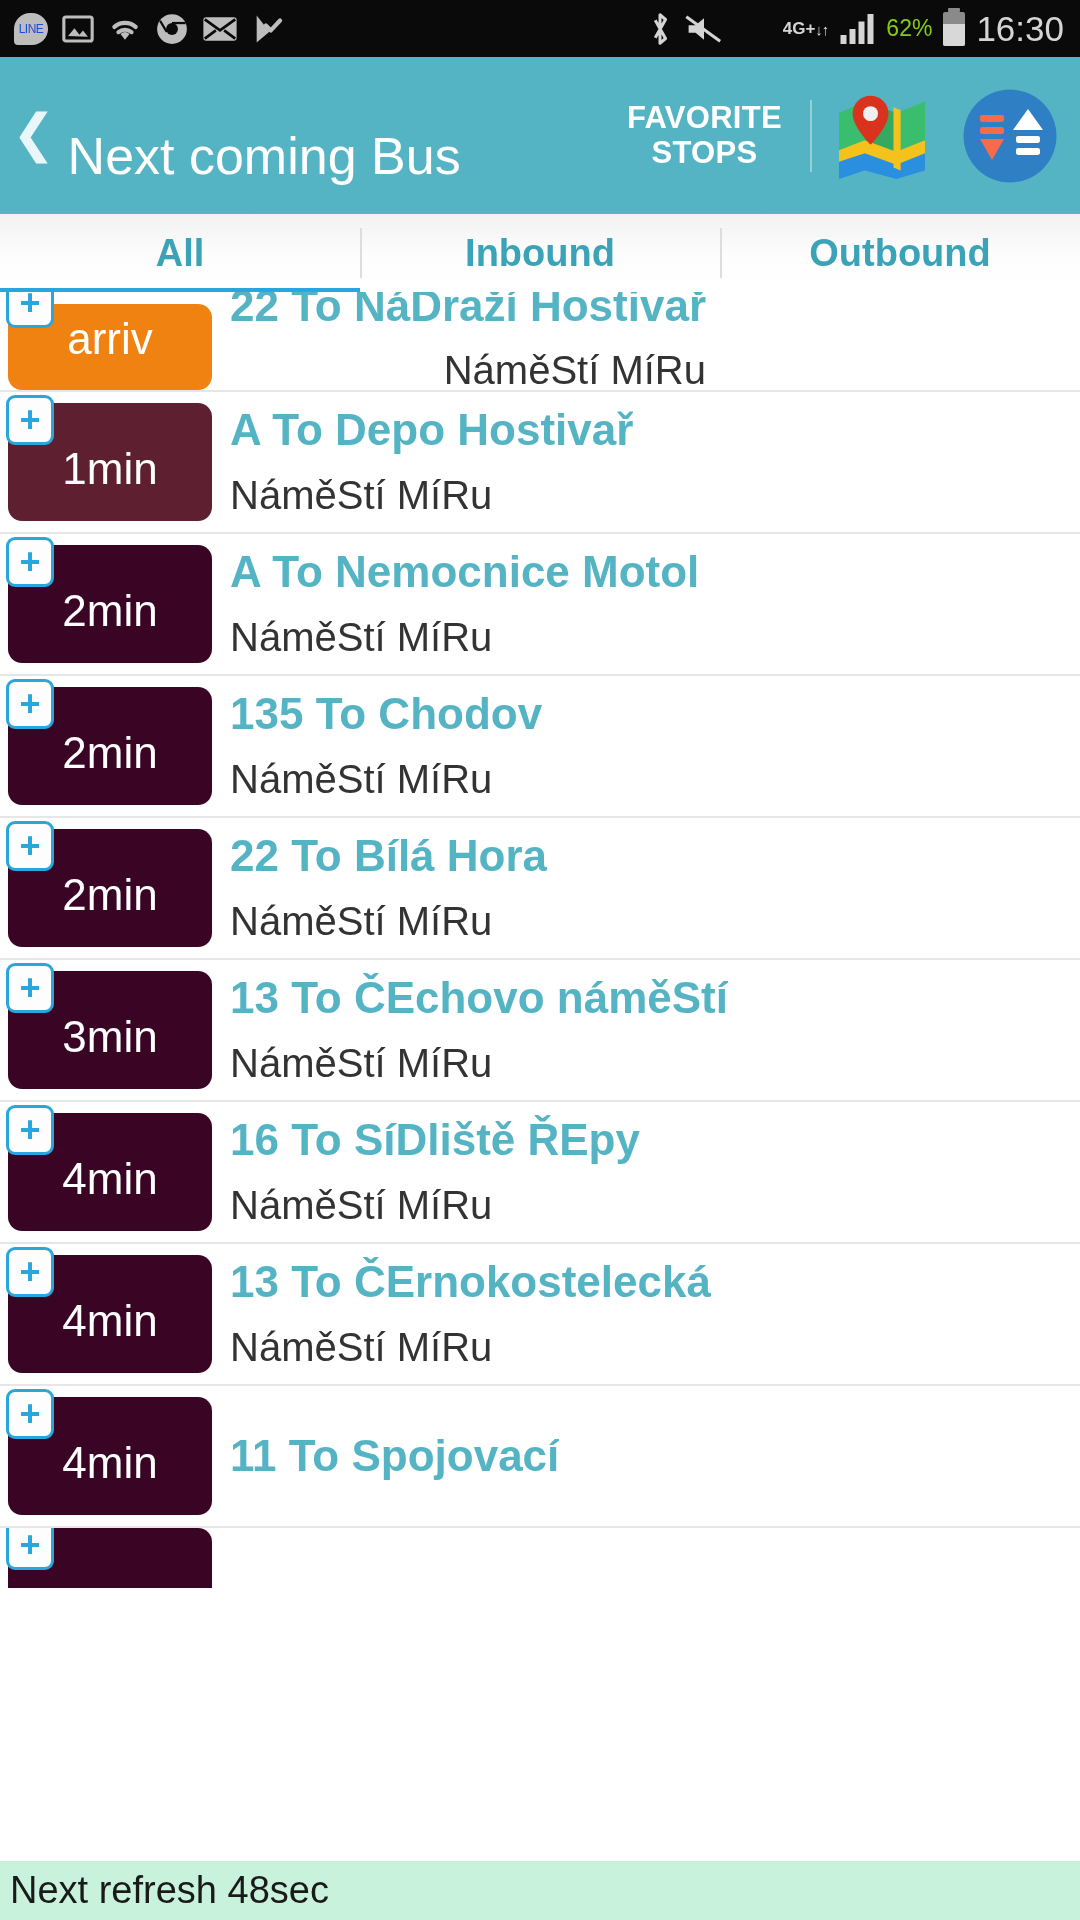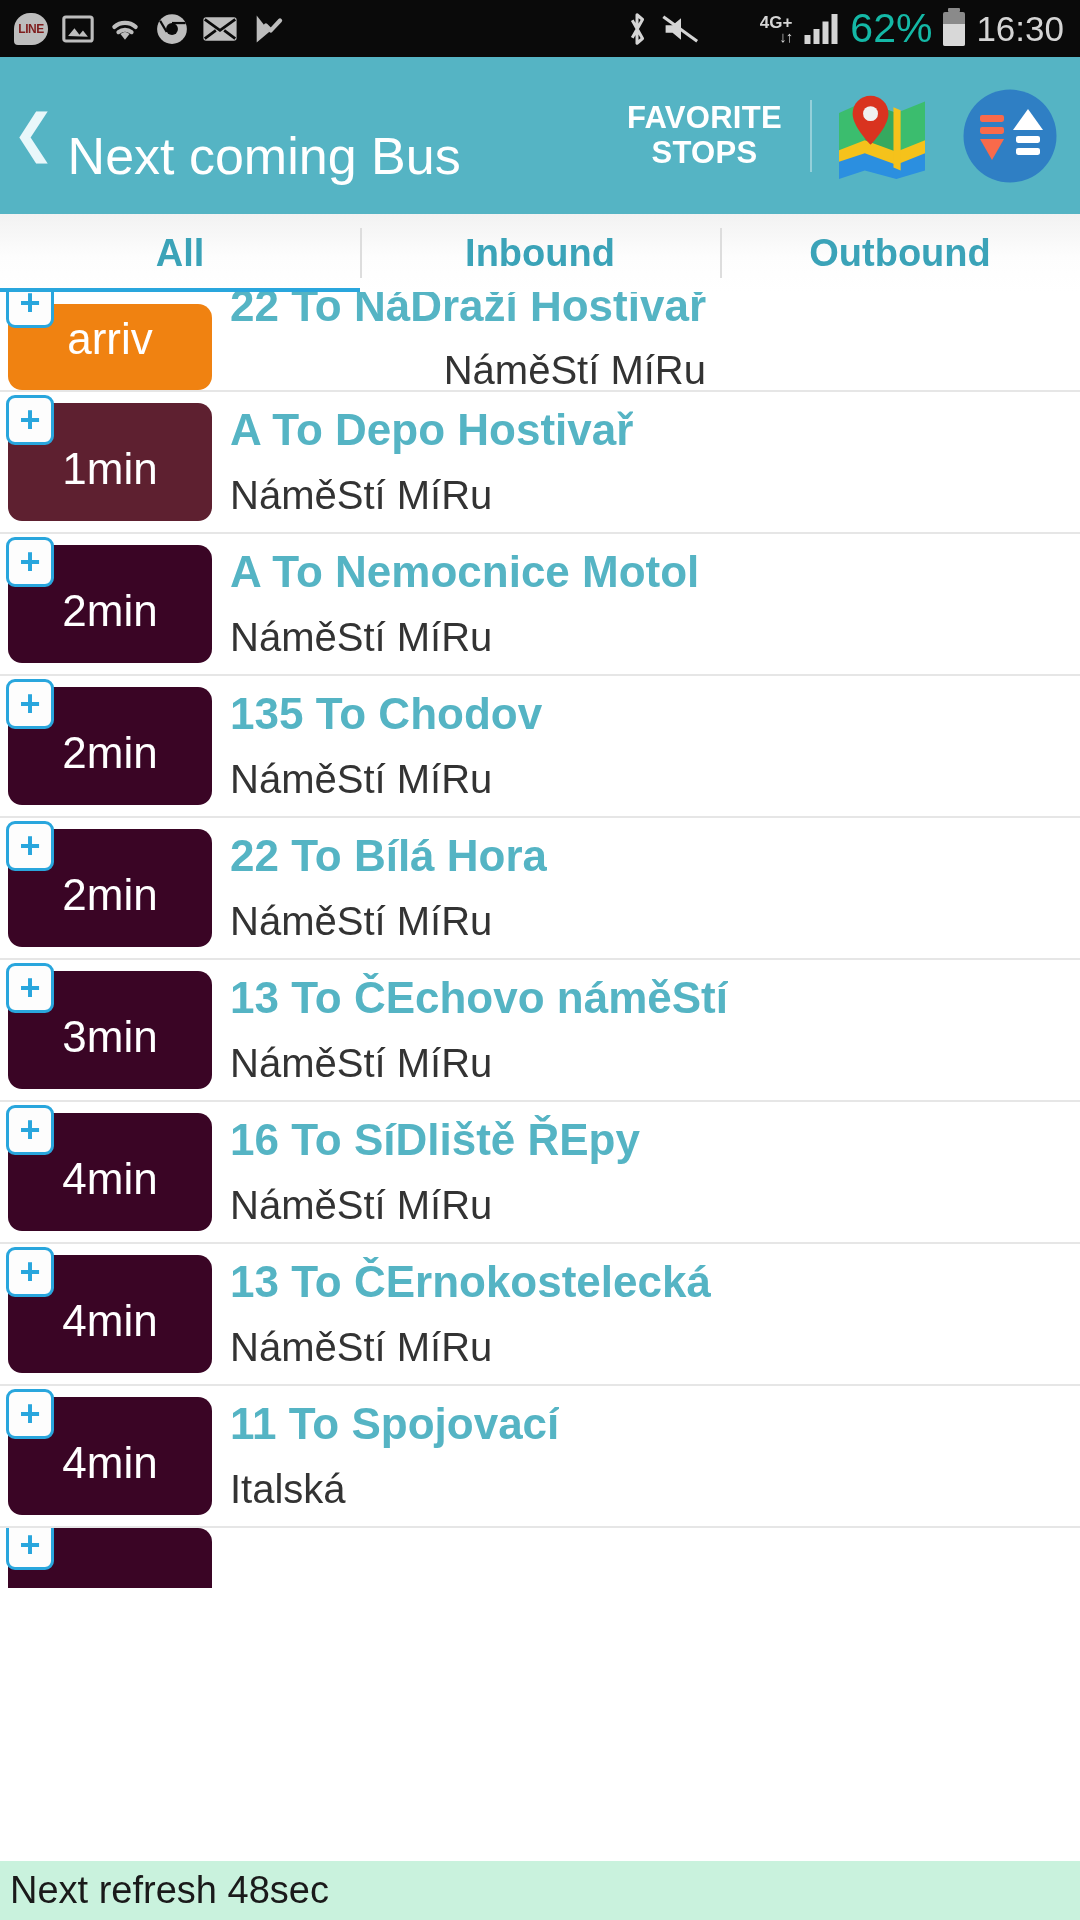--- a/index.html
+++ b/index.html
@@ -15,31 +15,31 @@
   .statusbar{
     height:57px; background:#0a0a0a; color:#c8c8c8;
     display:flex; align-items:center; justify-content:space-between;
     padding:0 16px 0 14px;
   }
   .sb-left{ display:flex; align-items:center; gap:13px; }
   .sb-right{ display:flex; align-items:center; gap:11px; }
   .sb-ico{ display:block; }
   .line-badge{
     width:34px;height:32px;border-radius:16px 16px 16px 4px;background:#bdbdbd;
-    color:#7f1d1d;font-size:12px;font-weight:bold;letter-spacing:-0.5px;
+    color:#1d4ed8;font-size:12px;font-weight:normal;letter-spacing:-0.5px;
     display:flex;align-items:center;justify-content:center;
   }
   .sb-text{ font-size:35px; color:#d5d5d5; letter-spacing:0px; }
-  .pct{ font-size:41px; color:#14b8a6; }
+  .pct{ font-size:23px; color:#84cc16; }
   .batt{
     width:22px;height:34px;border-radius:2px;background:#8a8a8a;position:relative;
   }
   .batt::before{content:"";position:absolute;left:5px;top:-4px;width:12px;height:4px;background:#8a8a8a;border-radius:1px;}
   .batt::after{content:"";position:absolute;left:0;bottom:0;width:100%;height:62%;background:#d8d8d8;border-radius:0 0 2px 2px;}
-  .fourg{ display:flex; flex-direction:column; align-items:flex-end; line-height:1;margin-left:48px; }
+  .fourg{ display:flex; flex-direction:row; align-items:flex-end; line-height:1;margin-left:48px; }
   .fourg .lbl{ font-size:17px; color:#d5d5d5; font-weight:bold; }
   .fourg .arrows{ font-size:15px; color:#d5d5d5; margin-top:-2px; letter-spacing:-1px;}
 
   
   .appbar{
     height:157px; background:#55b4c4;
     display:flex; align-items:center; padding:0 22px 0 12px;
   }
   .back-chevron{
     color:#e9f7fa; font-size:52px; line-height:1; font-weight:300;
@@ -314,21 +314,20 @@
     </div>
   </div>
 
   <div class="row">
     <div class="badge-wrap">
       <div class="badge" style="background: rgb(58, 5, 37);">4min</div>
       <div class="plus">+</div>
     </div>
     <div class="row-texts">
       <div class="route">11 To Spojovací</div>
-      <div class="stop">Italská</div>
     </div>
   </div>
 
   <div class="row partial">
     <div class="badge-wrap">
       <div class="badge" style="background: rgb(58, 5, 37);"></div>
       <div class="plus">+</div>
     </div>
     <div class="row-texts">
       <div class="route"></div>

